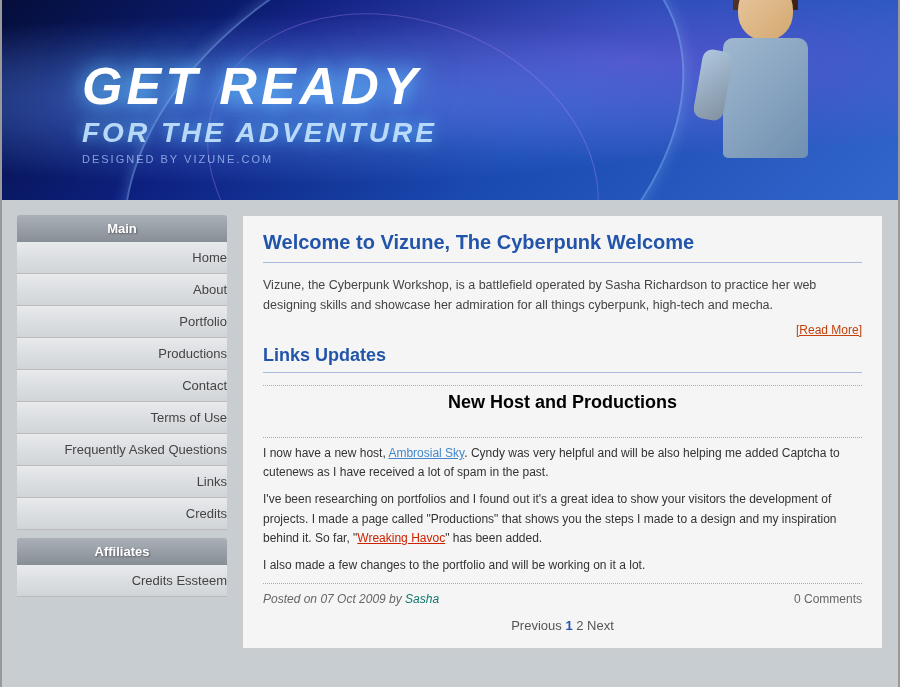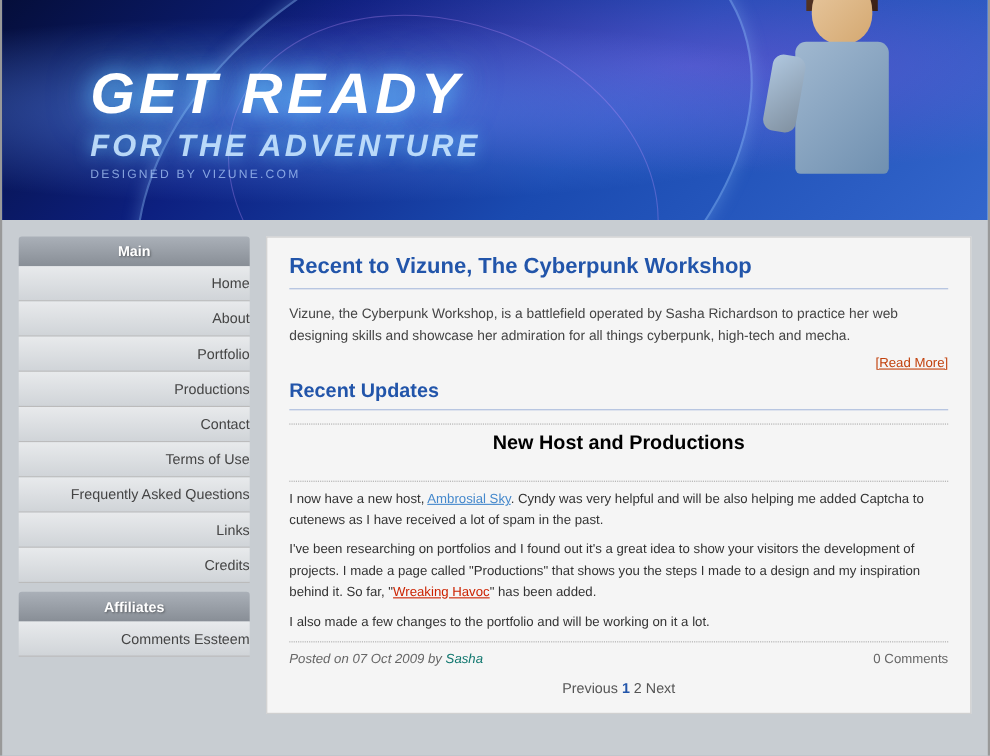--- a/index.html
+++ b/index.html
@@ -306,31 +306,31 @@
       <a class="sidebar-nav-item">Portfolio</a>
       <a class="sidebar-nav-item">Productions</a>
       <a class="sidebar-nav-item">Contact</a>
 
       <a class="sidebar-nav-item">Terms of Use</a>
       <a class="sidebar-nav-item">Frequently Asked Questions</a>
       <a class="sidebar-nav-item">Links</a>
       <a class="sidebar-nav-item">Credits</a>
 
       <div class="sidebar-section-header">Affiliates</div>
-      <a class="sidebar-nav-item">Comments Essteem</a>
+      <a class="sidebar-nav-item">Credits Essteem</a>
     </div>
 
     <div id="content">
-      <div class="content-title">Recent to Vizune, The Cyberpunk Workshop</div>
+      <div class="content-title">Welcome to Vizune, The Cyberpunk Welcome</div>
       <p class="content-desc">Vizune, the Cyberpunk Workshop, is a battlefield operated by Sasha Richardson to practice her web designing skills and showcase her admiration for all things cyberpunk, high-tech and mecha.</p>
       <div class="read-more">
         <a href="#">[Read More]</a>
       </div>
 
-      <div class="section-title">Recent Updates</div>
+      <div class="section-title">Links Updates</div>
 
       <div class="update-box">
         <hr class="dotted-line">
         <div class="update-title">New Host and Productions</div>
         <hr class="dotted-line">
         <p class="update-text">I now have a new host, <a href="#">Ambrosial Sky</a>. Cyndy was very helpful and will be also helping me added Captcha to cutenews as I have received a lot of spam in the past.</p>
         <p class="update-text">I've been researching on portfolios and I found out it's a great idea to show your visitors the development of projects. I made a page called "Productions" that shows you the steps I made to a design and my inspiration behind it. So far, "<a href="#" class="red">Wreaking Havoc</a>" has been added.</p>
         <p class="update-text">I also made a few changes to the portfolio and will be working on it a lot.</p>
         <hr class="dotted-line">
         <div class="update-footer">

